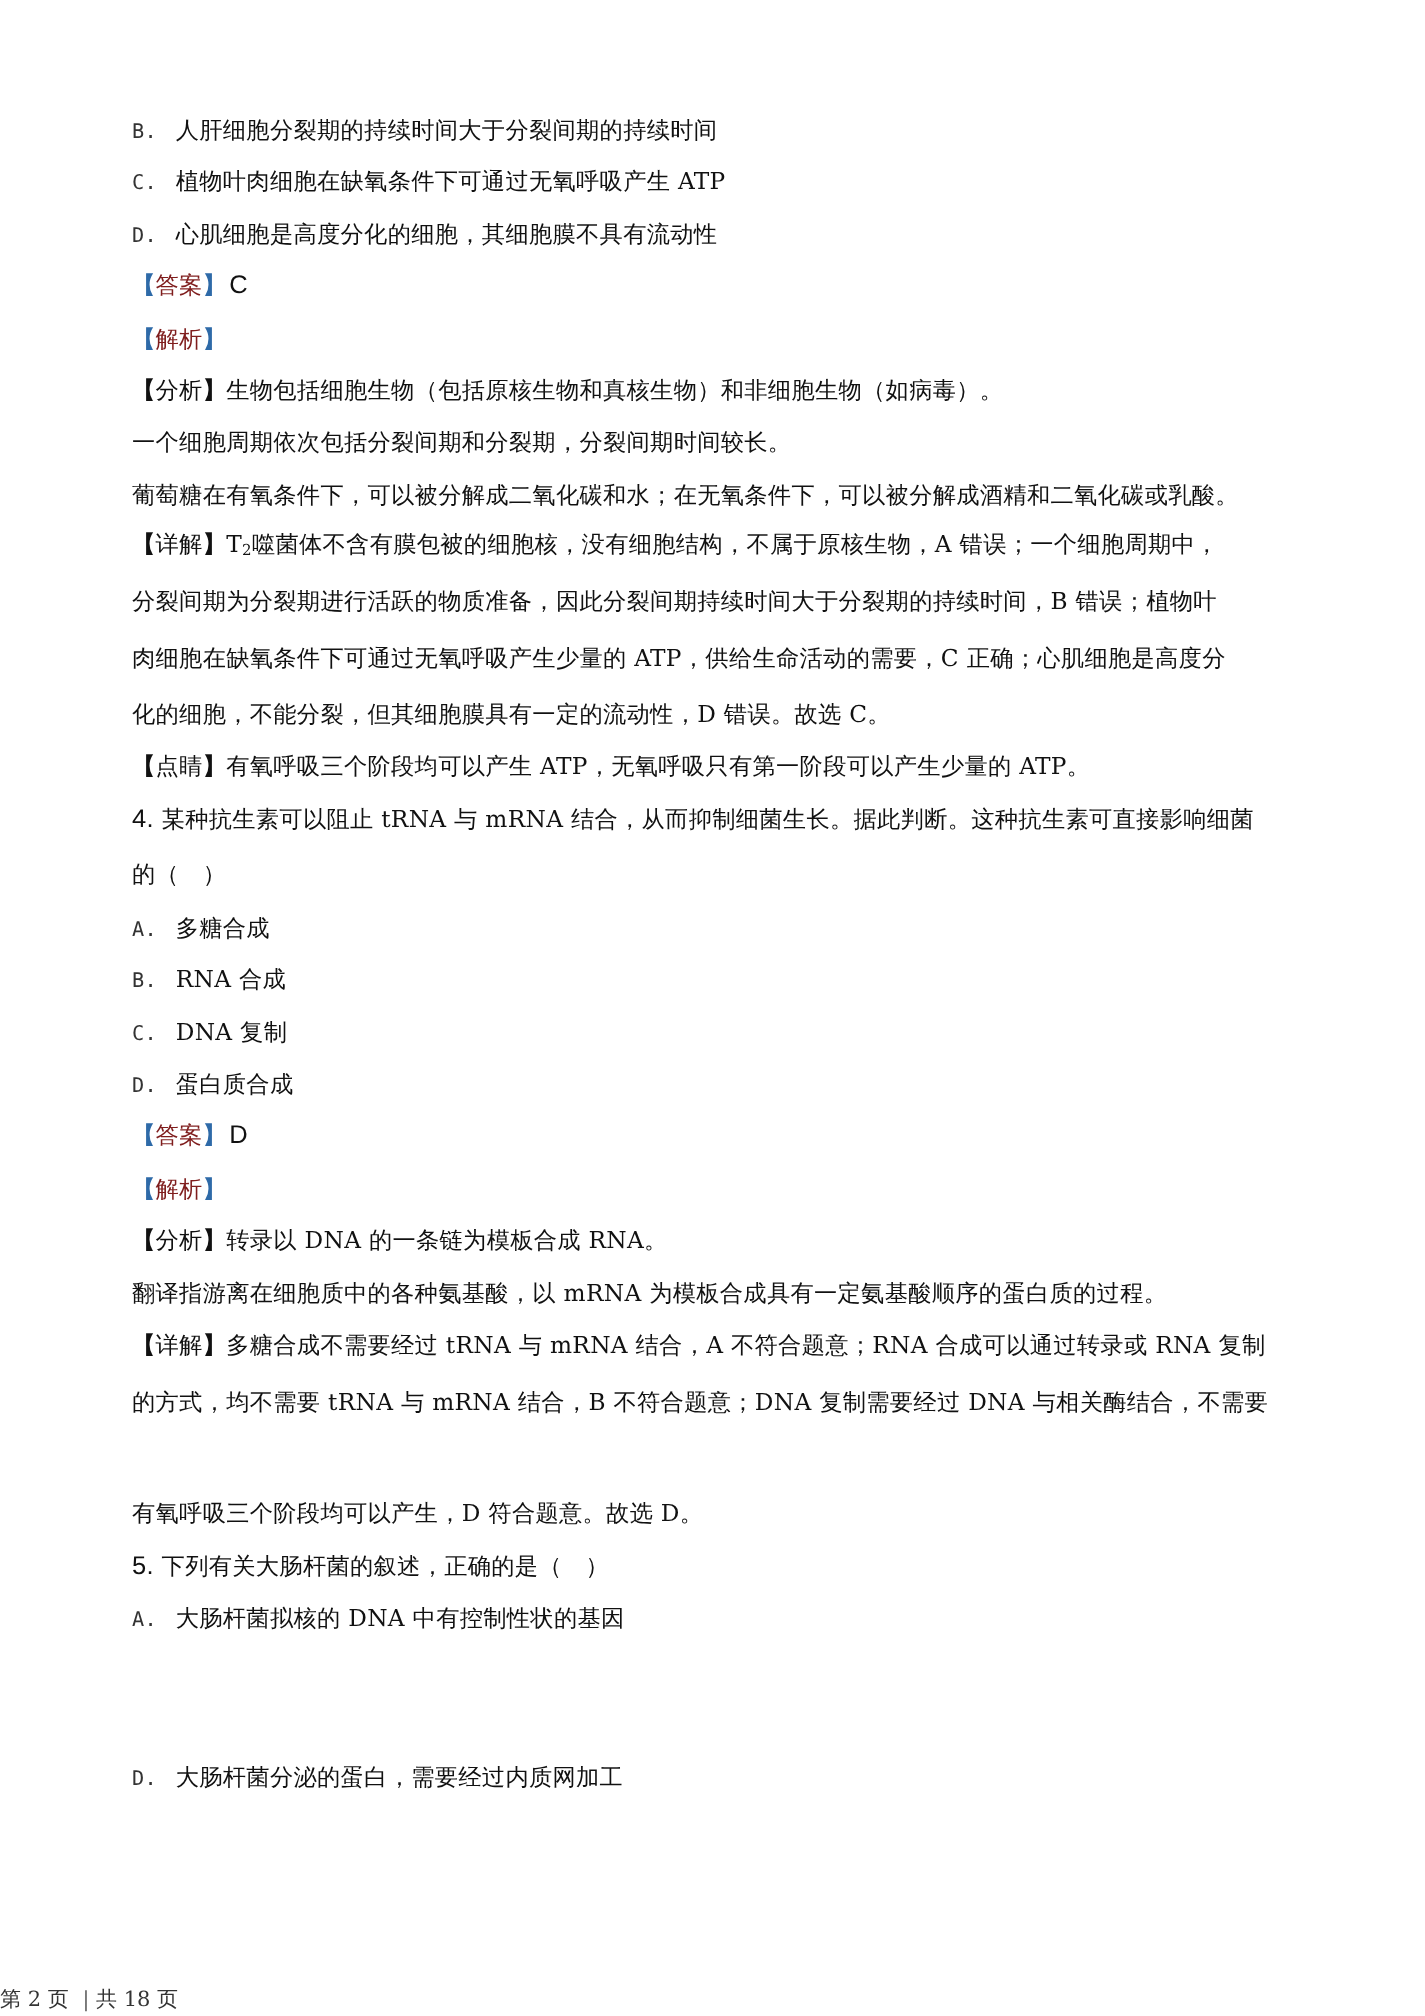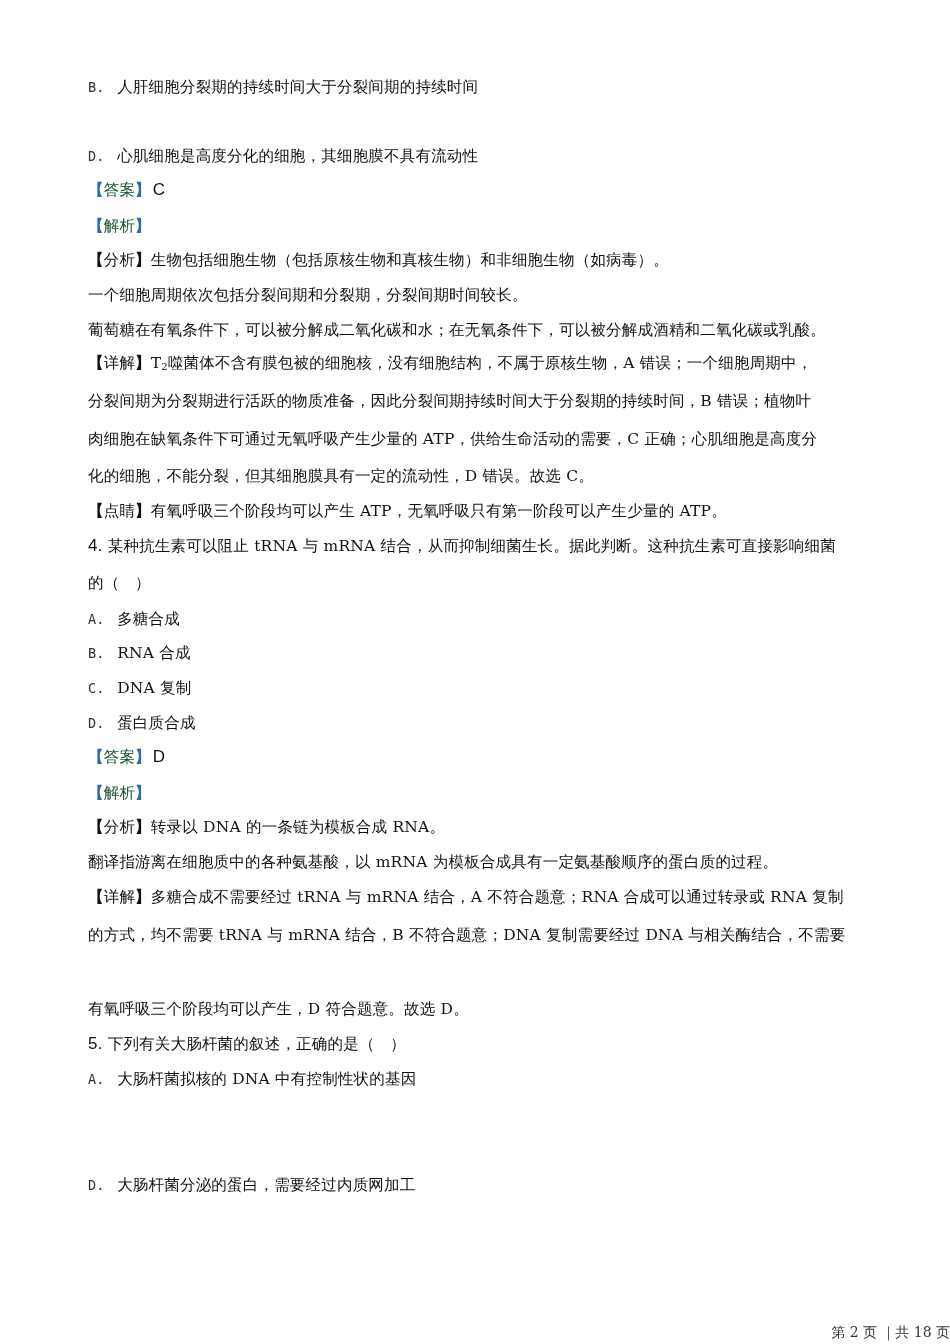--- a/index.html
+++ b/index.html
@@ -7,39 +7,43 @@
     width: 950px; height: 1344px; position: relative; overflow: hidden;
     font-family: "DejaVu Serif", "Liberation Serif", serif;
     color: #111111;
   }
   .page { position: absolute; left: 0; top: 0; width: 944px; height: 1344px; }
   .line {
     position: absolute; left: 88px; white-space: nowrap;
     font-size: 15.5px; line-height: 20px; letter-spacing: 0.2px;
   }
   .opt-label { font-family: "DejaVu Sans Mono", "Liberation Mono", monospace; font-size: 13.5px; color: #333; display: inline-block; width: 24px; }
-  .tag-blue { color: #14532d; }
+  .tag-blue { color: #7f1d1d; }
   .bracket-blue { color: #2e6aa8; font-weight: bold; }
   .bracket-black { font-weight: bold; }
   .answer-val { font-family: "Liberation Sans", sans-serif; font-size: 17px; margin-left: 2px; }
   .qnum { font-family: "Liberation Sans", sans-serif; font-size: 17px; }
   sub { font-size: 10px; vertical-align: -2px; }
   .footer {
-    position: absolute; top: 1324px; left: 0; width: 950px; text-align: right;
+    position: absolute; top: 1324px; left: 0; width: 950px; text-align: left;
     font-size: 14px; color: #333;
   }
 </style>
 </head>
 <body>
 
 <div class="page">
 
   <div class="line" style="top:77px">
     <span class="opt-label">B.</span>
     <span>人肝细胞分裂期的持续时间大于分裂间期的持续时间</span>
+  </div>
+  <div class="line" style="top:111px">
+    <span class="opt-label">C.</span>
+    <span>植物叶肉细胞在缺氧条件下可通过无氧呼吸产生 ATP</span>
   </div>
   <div class="line" style="top:146px">
     <span class="opt-label">D.</span>
     <span>心肌细胞是高度分化的细胞，其细胞膜不具有流动性</span>
   </div>
 
   <div class="line" style="top:180px">
     <span class="bracket-blue">【</span><span class="tag-blue">答案</span><span class="bracket-blue">】</span><span class="answer-val">C</span>
   </div>
   <div class="line" style="top:216px">

